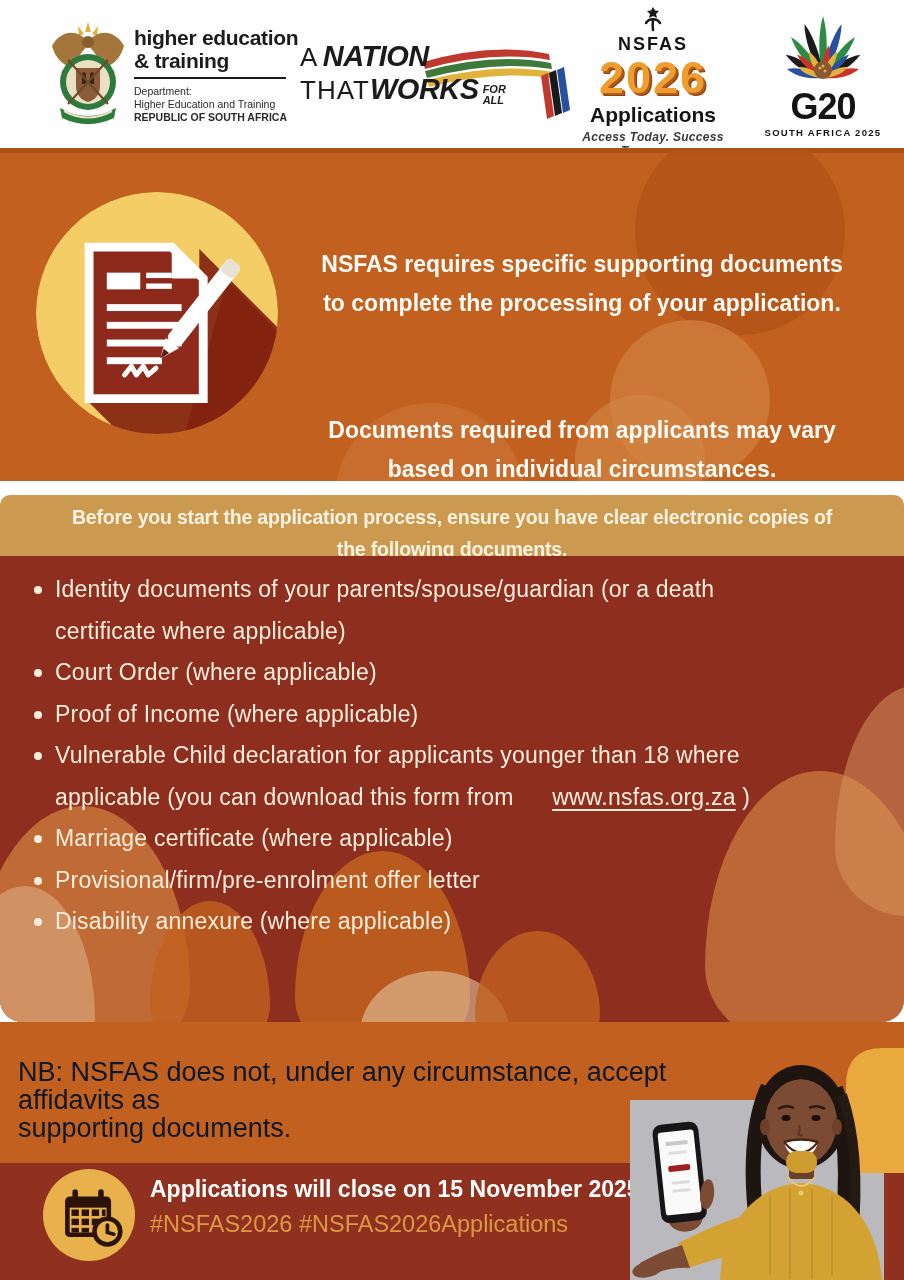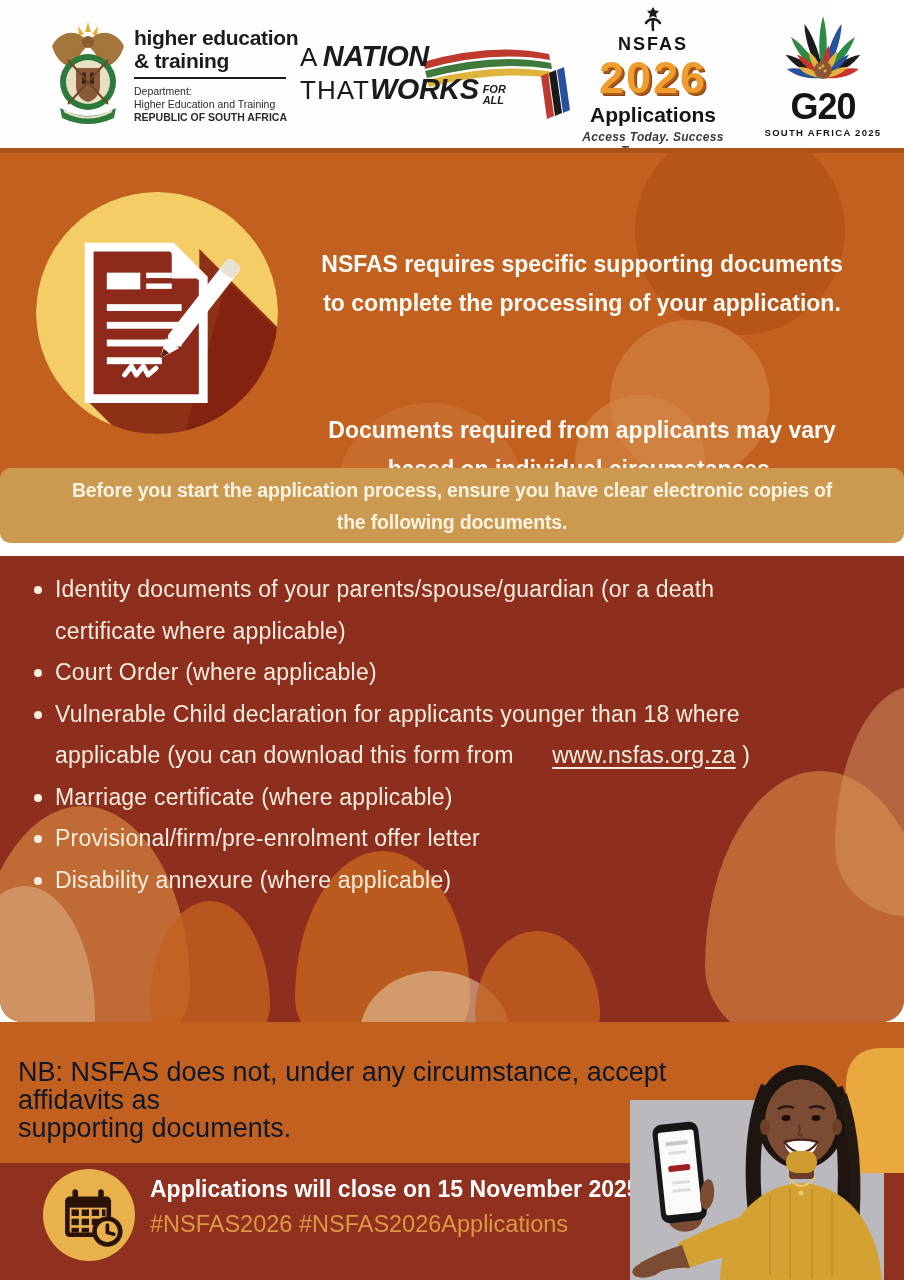--- a/index.html
+++ b/index.html
@@ -40,21 +40,21 @@
   .intro{position:absolute;left:0;top:148px;width:904px;height:333px;background:#c2611f;
          overflow:hidden;box-shadow:inset 0 5px 0 rgba(110,40,8,0.28);}
   .decor{position:absolute;border-radius:50%;}
   .intro-text{position:absolute;left:268px;top:58px;width:628px;text-align:center;color:#fdfbf6;
               font-weight:bold;font-size:23px;line-height:39px;white-space:pre-line;}
   .intro-text p{margin:0;}
   .intro-text p + p{margin-top:49px;}
   .doc-badge{position:absolute;left:34px;top:42px;}
 
   
-  .banner{position:absolute;left:0;top:468px;width:904px;height:75px;background:#cb9950;
+  .banner{position:absolute;left:0;top:495px;width:904px;height:75px;background:#cb9950;
           border-radius:10px;display:flex;align-items:center;justify-content:center;
           text-align:center;color:#fbf3e1;font-weight:bold;font-size:19.5px;line-height:32px;
           white-space:pre-line;box-sizing:border-box;padding:0 30px;letter-spacing:-0.2px;}
 
   
   .docs-panel{position:absolute;left:0;top:556px;width:904px;height:466px;background:#8e2e1e;
               border-radius:0 0 22px 22px;overflow:hidden;}
   .dome{position:absolute;border-radius:50% 50% 45% 45% / 70% 70% 30% 30%;}
   #documents-list{position:absolute;left:28px;top:13px;width:772px;margin:0;padding:0;
                   list-style:none;z-index:3;}
@@ -234,20 +234,21 @@
     <div class="dome" style="left:-45px;top:330px;width:140px;height:190px;background:#e4c49c;opacity:.45;"></div>
     <div class="dome" style="left:150px;top:345px;width:120px;height:150px;background:#c2611f;opacity:.8;"></div>
     <div class="dome" style="left:295px;top:295px;width:175px;height:210px;background:#c2611f;opacity:.85;"></div>
     <div class="dome" style="left:360px;top:415px;width:150px;height:90px;background:#e8d0ac;opacity:.55;"></div>
     <div class="dome" style="left:475px;top:375px;width:125px;height:120px;background:#c2611f;opacity:.8;"></div>
     <div class="dome" style="left:705px;top:215px;width:230px;height:280px;background:#d0803f;opacity:.7;"></div>
     <div class="dome" style="left:835px;top:130px;width:160px;height:230px;background:#da9a60;opacity:.5;"></div>
     <ul id="documents-list">
         <li>Identity documents of your parents/spouse/guardian (or a death certificate where applicable)</li>
         <li>Court Order (where applicable)</li>
+        <li>Proof of Income (where applicable)</li>
         <li>Vulnerable Child declaration for applicants younger than 18 where applicable (you can download this form from <a class="doc-link">www.nsfas.org.za</a> )</li>
         <li>Marriage certificate (where applicable)</li>
         <li>Provisional/firm/pre-enrolment offer letter</li>
         <li>Disability annexure (where applicable)</li>
       </ul>
   </section>
 
   <section class="note">
     <div class="note-text">
       <p>NB: NSFAS does not, under any circumstance, accept affidavits as

